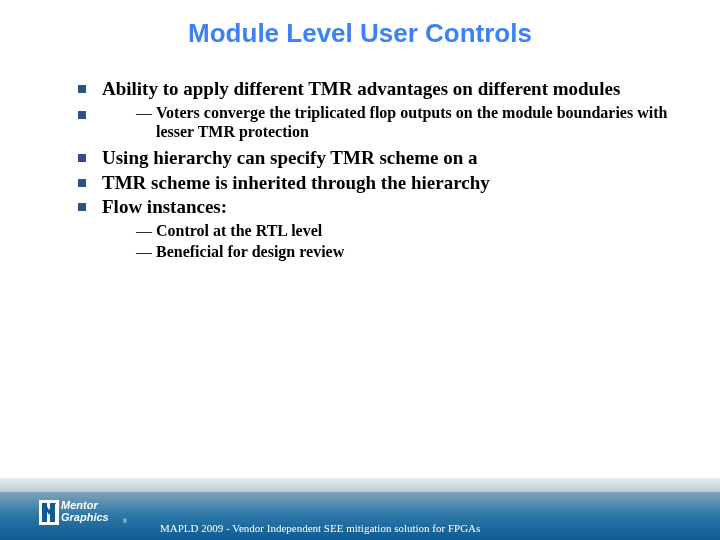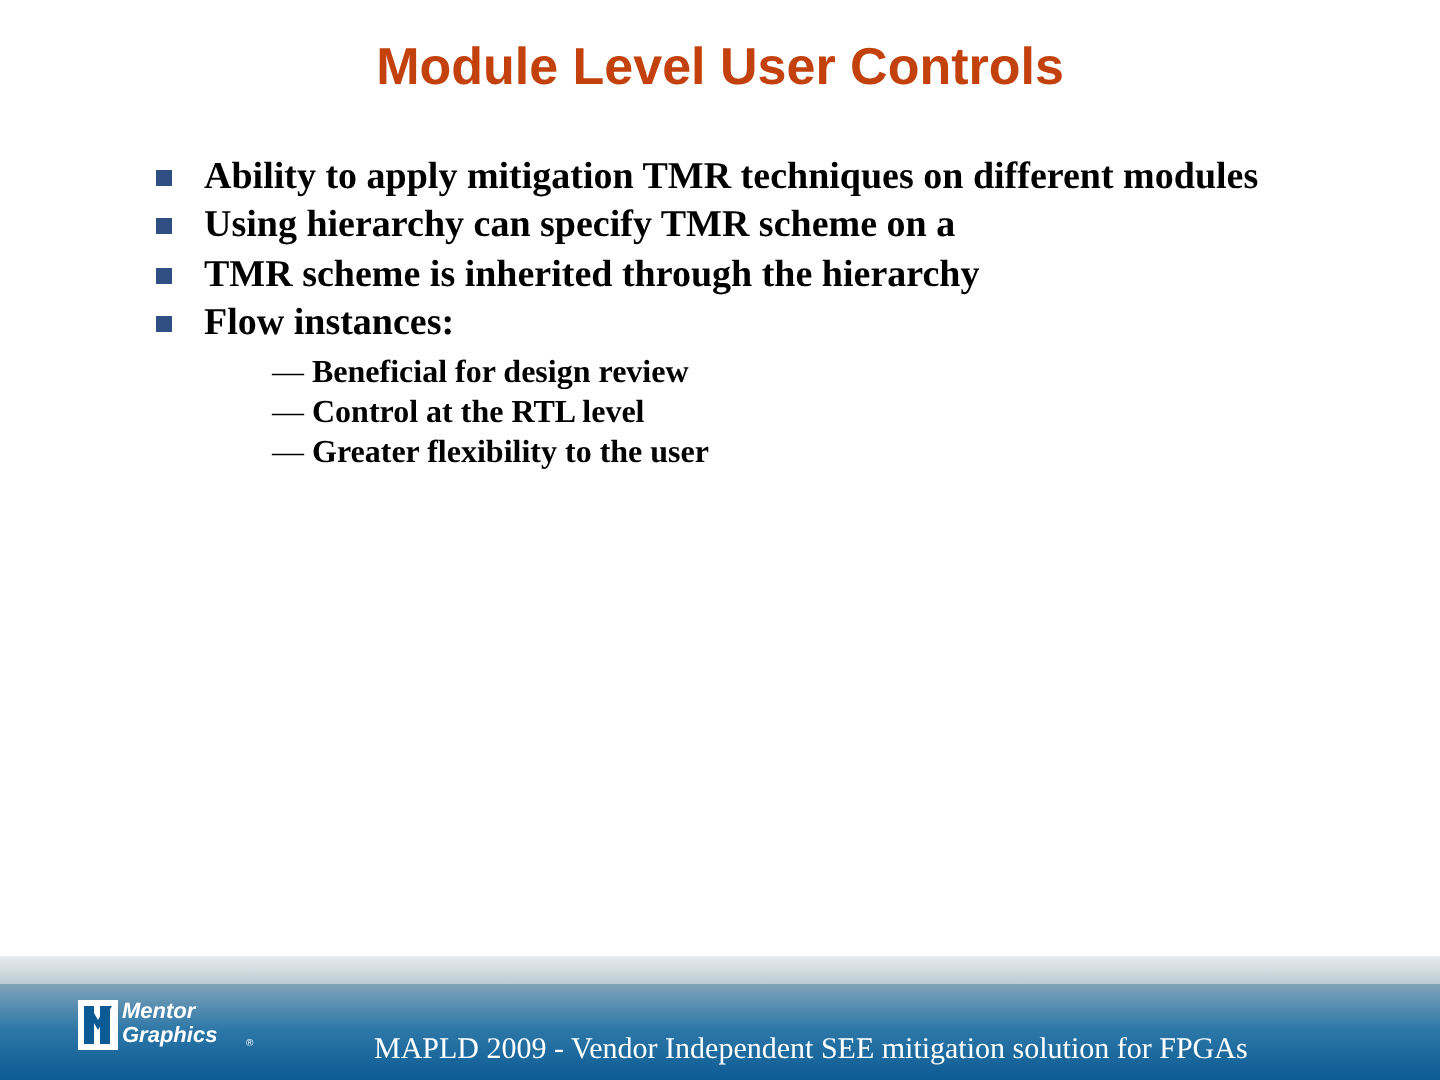--- a/index.html
+++ b/index.html
@@ -1,53 +1,55 @@
 <!DOCTYPE html>
 <html><head>
 <meta charset="utf-8">
 <style>
   * { margin: 0; padding: 0; box-sizing: border-box; }
   html, body { width: 720px; height: 540px; overflow: hidden; font-family: "Times New Roman", Times, serif; background: #fff; }
   .slide { width: 720px; height: 540px; position: relative; background: #fff; }
-  .title { font-family: Arial, Helvetica, sans-serif; font-weight: bold; font-size: 26px; color: #c2410c; text-align: center; padding-top: 18px; }
+  .title { font-family: Arial, Helvetica, sans-serif; font-weight: bold; font-size: 26px; color: #3b82f6; text-align: center; padding-top: 18px; }
   .content { position: absolute; top: 78px; left: 78px; right: 30px; }
   ul.lvl1 { list-style: none; padding: 0; margin: 0; }
   ul.lvl1 > li { position: relative; padding-left: 24px; margin-bottom: 2px; font-size: 19px; font-weight: bold; line-height: 1.18; color: #000; }
   ul.lvl1 > li::before { content: ""; position: absolute; left: 0; top: 7px; width: 8px; height: 8px; background: #305084; }
   ul.lvl2 { list-style: none; padding: 0; margin: 4px 0 6px 34px; }
   ul.lvl2 > li { position: relative; padding-left: 20px; margin-bottom: 2px; font-size: 16px; font-weight: bold; line-height: 1.15; color: #000; }
   ul.lvl2 > li::before { content: "—"; position: absolute; left: 0; top: 0; font-weight: normal; color: #000; }
   .footer-band { position: absolute; left: 0; bottom: 0; width: 720px; height: 62px; background: linear-gradient(#aebfc9 0%, #7aa0b7 25%, #2c77a7 60%, #0d5b94 100%); }
   .footer-band::before { content: ""; position: absolute; top: 0; left: 0; width: 720px; height: 14px; background: linear-gradient(#e6ecef, #bccbd3); }
   .logo { position: absolute; left: 38px; bottom: 10px; width: 92px; height: 40px; }
   .logo svg { width: 100%; height: 100%; }
-  .footer-text { position: absolute; left: 160px; bottom: 6px; font-family: "Times New Roman", Times, serif; font-size: 15px; color: #fff; margin-left: 27px; }
+  .footer-text { position: absolute; left: 160px; bottom: 6px; font-family: "Times New Roman", Times, serif; font-size: 11px; color: #fff; }
 </style>
 </head>
 <body>
 
 <div class="slide">
 
   <div class="title">Module Level User Controls</div>
 
   <div class="content">
     <ul class="lvl1">
-      <li><span>Ability to apply mitigation TMR techniques on different modules</span></li>
+      <li><span>Ability to apply different TMR advantages on different modules</span></li>
       <li>
+        <ul class="lvl2">
+          <li><span>Voters converge the triplicated flop outputs on the module boundaries with lesser TMR protection</span></li>
+        </ul>
       </li>
       <li>
         <span>Using hierarchy can specify TMR scheme on a</span>
       </li>
       <li><span>TMR scheme is inherited through the hierarchy</span></li>
       <li>
         <span>Flow instances:</span>
         <ul class="lvl2">
+          <li><span>Control at the RTL level</span></li>
           <li><span>Beneficial for design review</span></li>
-          <li><span>Control at the RTL level</span></li>
-          <li><span>Greater flexibility to the user</span></li>
         </ul>
       </li>
     </ul>
   </div>
 
   <div class="footer-band"></div>
 
   <div class="logo">
     <svg viewBox="0 0 180 80">
       <rect x="0" y="20" width="40" height="50" fill="#fff"></rect>

